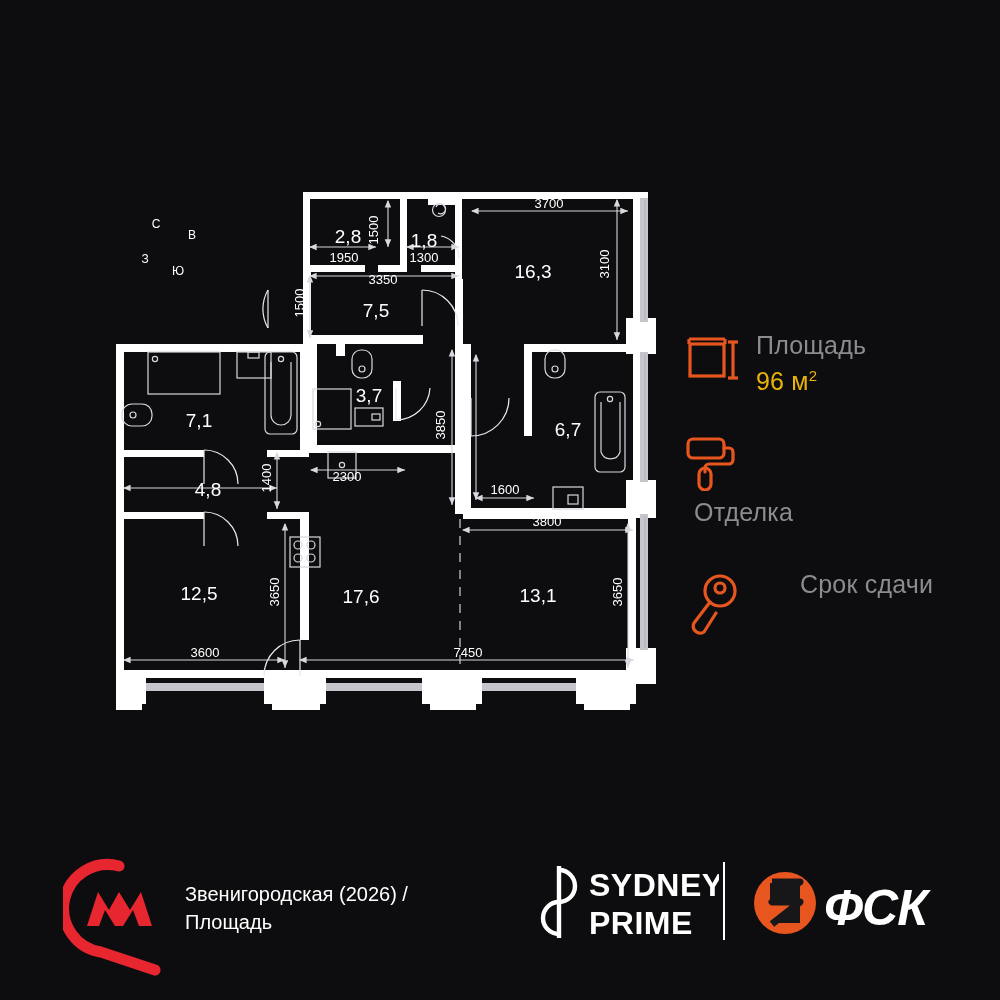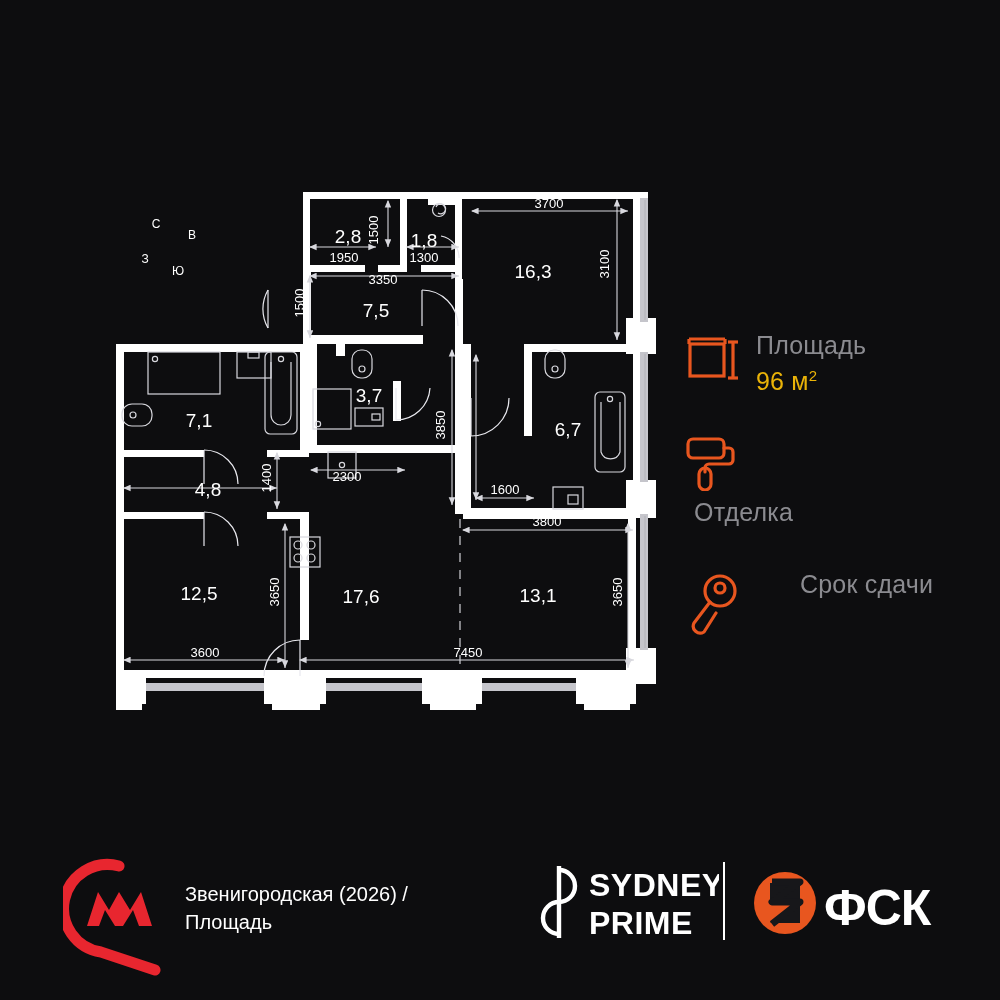--- a/index.html
+++ b/index.html
@@ -23,21 +23,21 @@
   .info-label{color:#8b8b90;font-size:25px;line-height:30px;letter-spacing:.2px;}
   .info-value{color:#eab308;font-size:25px;line-height:31px;letter-spacing:.2px;}
   .info-value sup{font-size:15px;vertical-align:super;}
 
   
   .footer{position:absolute;left:0;top:840px;width:1000px;height:150px;}
   .metro{position:absolute;left:63px;top:18px;}
   .metro-txt{position:absolute;left:185px;top:40px;color:#ffffff;font-size:20px;line-height:28px;width:300px;}
   .sydney{position:absolute;left:533px;top:20px;}
   .divider{position:absolute;left:723px;top:22px;width:2px;height:78px;background:#ffffff;}
-  .fsk{position:absolute;left:752px;top:30px;}
+  .fsk{position:absolute;left:752px;top:30px;font-style:italic;}
 </style>
 </head>
 <body>
 
 <div class="root">
 
   <svg id="plan" viewBox="0 0 1000 1000">
     <defs>
       <style>
         .w   { fill:#ffffff; }

